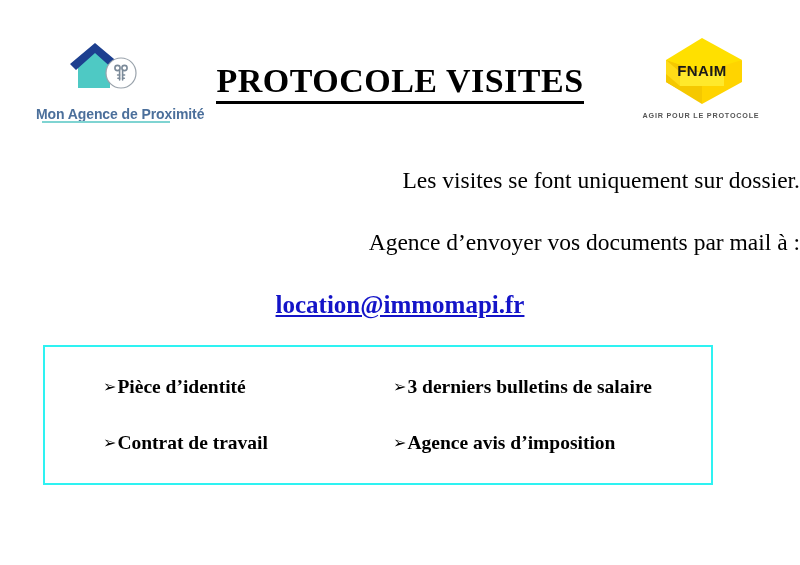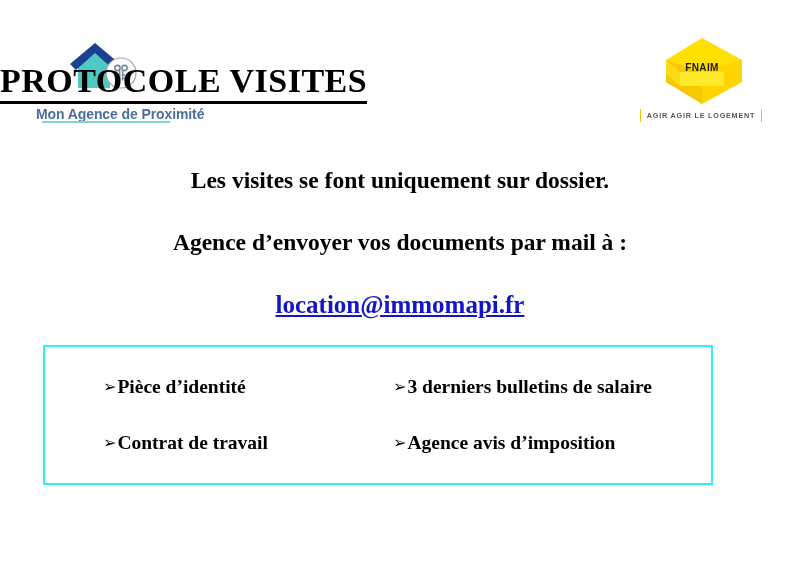--- a/index.html
+++ b/index.html
@@ -93,21 +93,21 @@
     height: 70px;
   }
   .fnaim-text {
     position: absolute;
     left: 0;
     top: 26px;
     width: 96px;
     text-align: center;
     font-family: "Liberation Sans", sans-serif;
     font-weight: bold;
-    font-size: 10px;
+    font-size: 15px;
     letter-spacing: 0.4px;
     color: #1a1a1a;
   }
   .fnaim-tagline-wrap {
     position: absolute;
     left: 0;
     top: 70px;
     width: 122px;
     height: 18px;
     display: flex;
@@ -128,39 +128,40 @@
     padding: 0 6px;
     white-space: nowrap;
   }
 
   
   .doc-title {
     position: absolute;
     left: 0;
     top: 62px;
     width: 800px;
+    text-align: center;
     font-family: "Liberation Serif", serif;
     font-weight: bold;
     font-size: 34px;
     letter-spacing: 0.5px;
     color: #000000;
   }
   .doc-title span {
     display: inline-block;
     border-bottom: 3px solid #000000;
     padding-bottom: 1px;
   }
 
   
   .para {
     position: absolute;
     width: 800px;
-    text-align: center;
-    font-family: "Liberation Serif", serif;
-    font-weight: bold;
+    text-align: right;
+    font-family: "Liberation Serif", serif;
+    font-weight: normal;
     font-size: 23.5px;
     color: #000000;
   }
   .para-1 { left: 0; top: 167px; }
   .para-2 { left: 0; top: 229px; }
 
   .email-line {
     position: absolute;
     left: 0;
     top: 291px;
@@ -261,21 +262,21 @@
 
         <path d="M88 24 L88 46 L48 68 L48 36 Z" fill="#ffd400"></path>
 
         <path d="M26 36 L70 36 L70 50 L26 50 Z" fill="#ffe92b"></path>
         <path d="M12 24 L26 36 L26 50 L12 38 Z" fill="#ffdb17"></path>
       </svg>
       <div class="fnaim-text">FNAIM</div>
     </div>
     <div class="fnaim-tagline-wrap">
       <span class="fnaim-bar"></span>
-      <span class="fnaim-tagline">AGIR AGIR LE LOGEMENT</span>
+      <span class="fnaim-tagline">AGIR POUR LE PROTOCOLE</span>
       <span class="fnaim-bar"></span>
     </div>
   </div>
 
   <div class="doc-title">
     <span>PROTOCOLE VISITES</span>
   </div>
 
   <div class="para para-1">Les visites se font uniquement sur dossier.</div>
   <div class="para para-2">Agence d’envoyer vos documents par mail à :</div>

